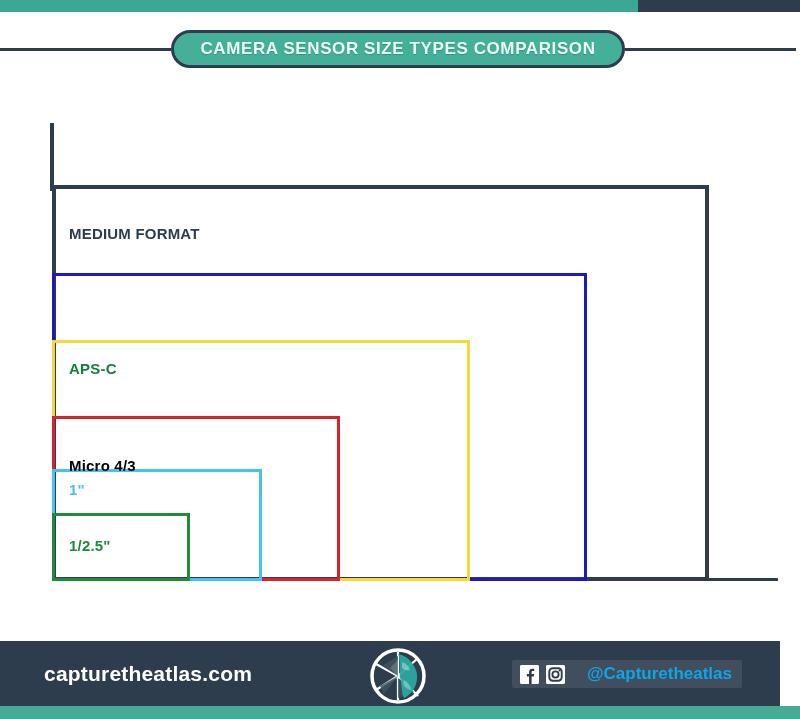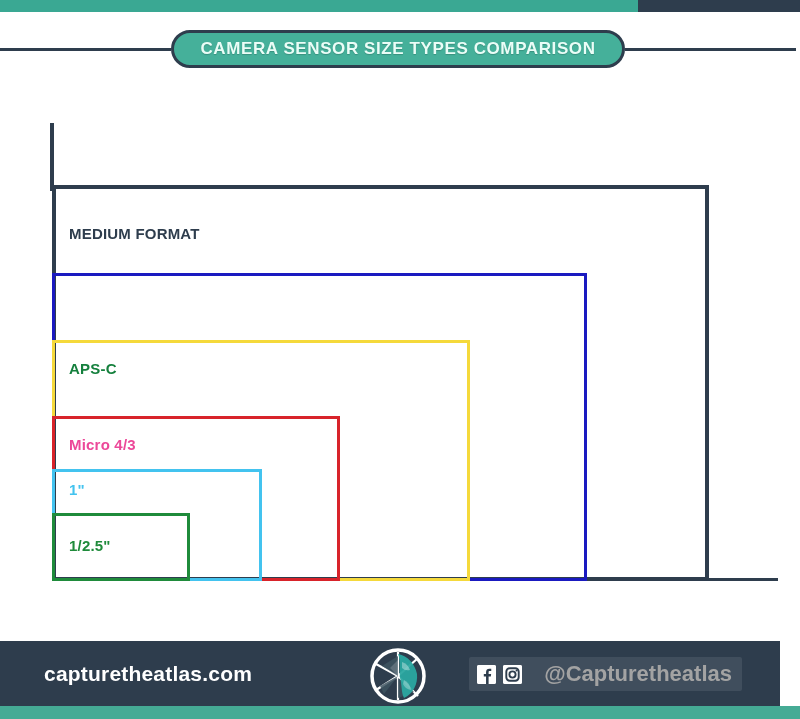--- a/index.html
+++ b/index.html
@@ -148,22 +148,22 @@
     width: 19px; height: 19px;
     background: #ffffff;
     border-radius: 2px;
     display: flex;
     align-items: center;
     justify-content: center;
     flex: 0 0 auto;
   }
   .sicon svg { display: block; }
   .footer-handle {
-    color: #a3a3a3;
-    font-size: 22px;
+    color: #0ea5e9;
+    font-size: 17px;
     font-weight: bold;
     margin-left: 15px;
   }
 </style>
 </head>
 <body>
 
 <div id="page">
 
   <div class="topbar">
@@ -181,21 +181,21 @@
 
   <div class="stage" id="stage">
       <div class="axis-line" style="left: 50px; top: 90px; width: 4px; height: 68px; background: rgb(46, 61, 77);"></div>
       <div class="axis-line" style="left: 709px; top: 545px; width: 69px; height: 3px; background: rgb(46, 61, 77);"></div>
       <div class="sensor-box" style="left: 52px; top: 152px; width: 657px; height: 396px; border-width: 4px; border-color: rgb(46, 61, 77); z-index: 1;"></div>
       <div class="sensor-label" style="color: rgb(46, 61, 77); left: 69px; top: 192px; z-index: 40;">MEDIUM FORMAT</div>
       <div class="sensor-box" style="left: 52px; top: 240px; width: 535px; height: 308px; border-width: 3px; border-color: rgb(26, 26, 192); z-index: 2;"></div>
       <div class="sensor-box" style="left: 52px; top: 307px; width: 418px; height: 241px; border-width: 3px; border-color: rgb(245, 217, 59); z-index: 3;"></div>
       <div class="sensor-label" style="color: #15803d; left: 69px; top: 327px; z-index: 42;">APS-C</div>
       <div class="sensor-box" style="left: 52px; top: 383px; width: 288px; height: 165px; border-width: 3px; border-color: rgb(216, 35, 42); z-index: 4;"></div>
-      <div class="sensor-label" style="color: #ec4899; left: 69px; top: 403px; z-index: 43;">Micro 4/3</div>
+      <div class="sensor-label" style="color: #000000; left: 69px; top: 424px; z-index: 43;">Micro 4/3</div>
       <div class="sensor-box" style="left: 52px; top: 436px; width: 210px; height: 112px; border-width: 3px; border-color: rgb(67, 195, 239); z-index: 5;"></div>
       <div class="sensor-label" style="color: rgb(67, 195, 239); left: 69px; top: 448px; z-index: 44;">1"</div>
       <div class="sensor-box" style="left: 52px; top: 480px; width: 138px; height: 68px; border-width: 3px; border-color: rgb(31, 139, 59); z-index: 6;"></div>
       <div class="sensor-label" style="color: rgb(31, 139, 59); left: 69px; top: 504px; z-index: 45;">1/2.5"</div>
     </div>
 
   <div class="footer">
     <div class="footer-bar">
       <div class="footer-site">capturetheatlas.com</div>
 

